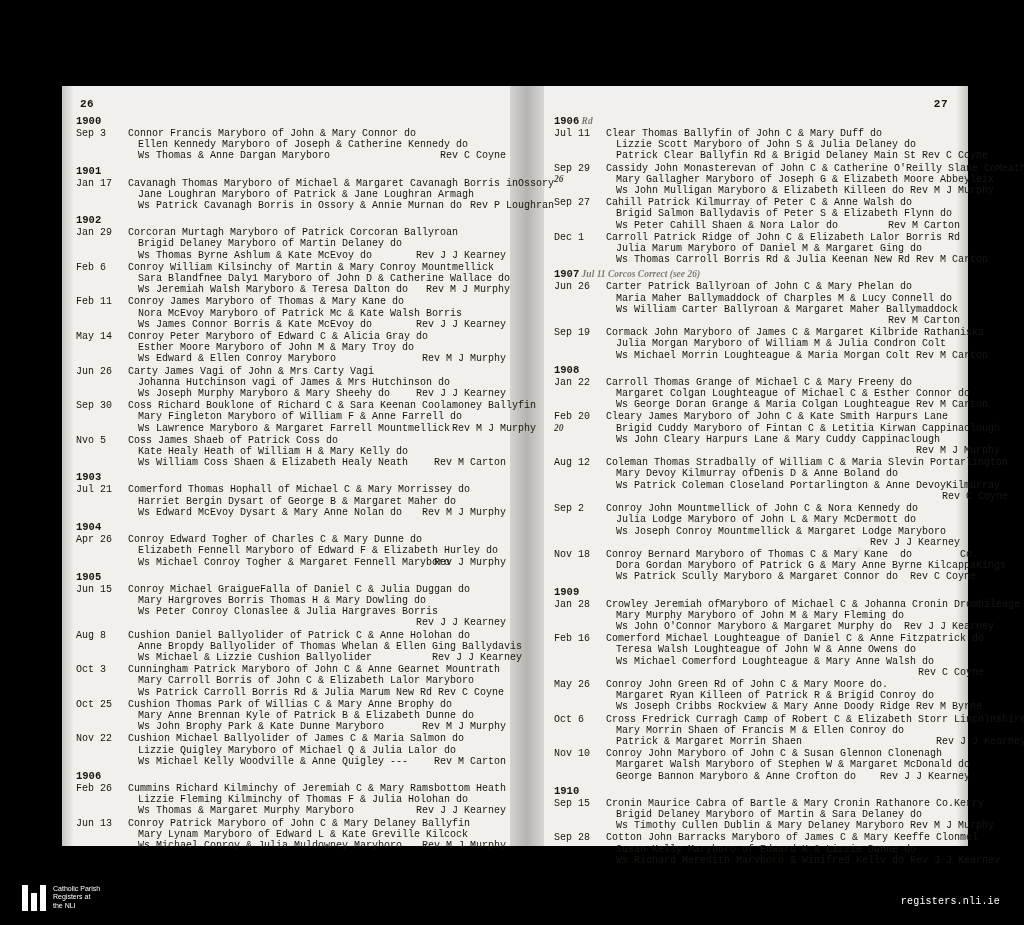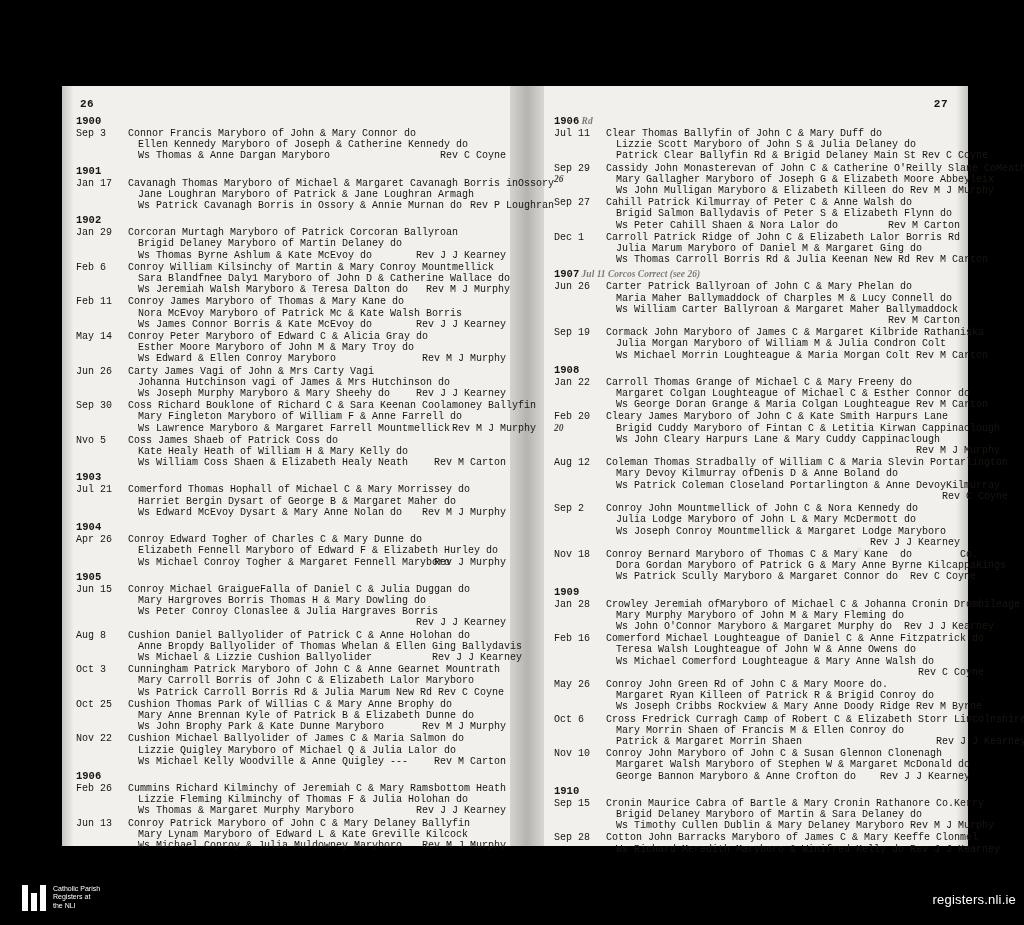--- a/index.html
+++ b/index.html
@@ -113,23 +113,23 @@
   .nli-mark i{display:block;background:#fff;width:6px;}
   .nli-mark i.b1{height:26px;}
   .nli-mark i.b2{height:18px;}
   .nli-mark i.b3{height:26px;}
   .nli-text{
     color:#fff;font-family:"Liberation Sans", sans-serif;
     font-size:7px;line-height:8.5px;
     padding-bottom:1px;
   }
   .site{
-    position:absolute;right:8px;bottom:18px;
-    color:#fff;font-family:Liberation Sans, sans-serif;
-    font-size:13px;letter-spacing:.2px;
+    position:absolute;right:24px;bottom:18px;
+    color:#fff;font-family:Liberation Mono, monospace;
+    font-size:10px;letter-spacing:.2px;
   }
 </style>
 </head>
 <body>
 
 <div class="page-scan">
   <div class="edge-shade-l"></div>
   <div class="edge-shade-r"></div>
   <div class="spine"></div>
 
@@ -437,20 +437,21 @@
           <div class="body">
             <span class="ln"><span class="pri">Cronin Maurice Cabra of Bartle &amp; Mary Cronin Rathanore Co.Kerry</span></span>
             <span class="ln indent1"><span class="pri">Brigid Delaney Maryboro of Martin &amp; Sara Delaney do</span></span>
             <span class="ln indent1"><span class="pri">Ws Timothy Cullen Dublin &amp; Mary Delaney Maryboro Rev M J Murphy</span></span>
           </div>
         </div>
         <div class="entry">
           <div class="date">Sep 28</div>
           <div class="body">
             <span class="ln"><span class="pri">Cotton John Barracks Maryboro of James C &amp; Mary Keeffe Clonmel</span></span>
+            <span class="ln indent1"><span class="pri">Susan Kelly Maryboro of Edward K &amp; Lizzie Dunne do</span></span>
             <span class="ln indent1"><span class="pri">Ws Richard Meredith Maryboro &amp; Winifred Kelly do Rev J J Kearney</span></span>
           </div>
         </div>
       </div>
   </div>
 
   <div class="grain"></div>
 </div>
 
 <div class="footer">

